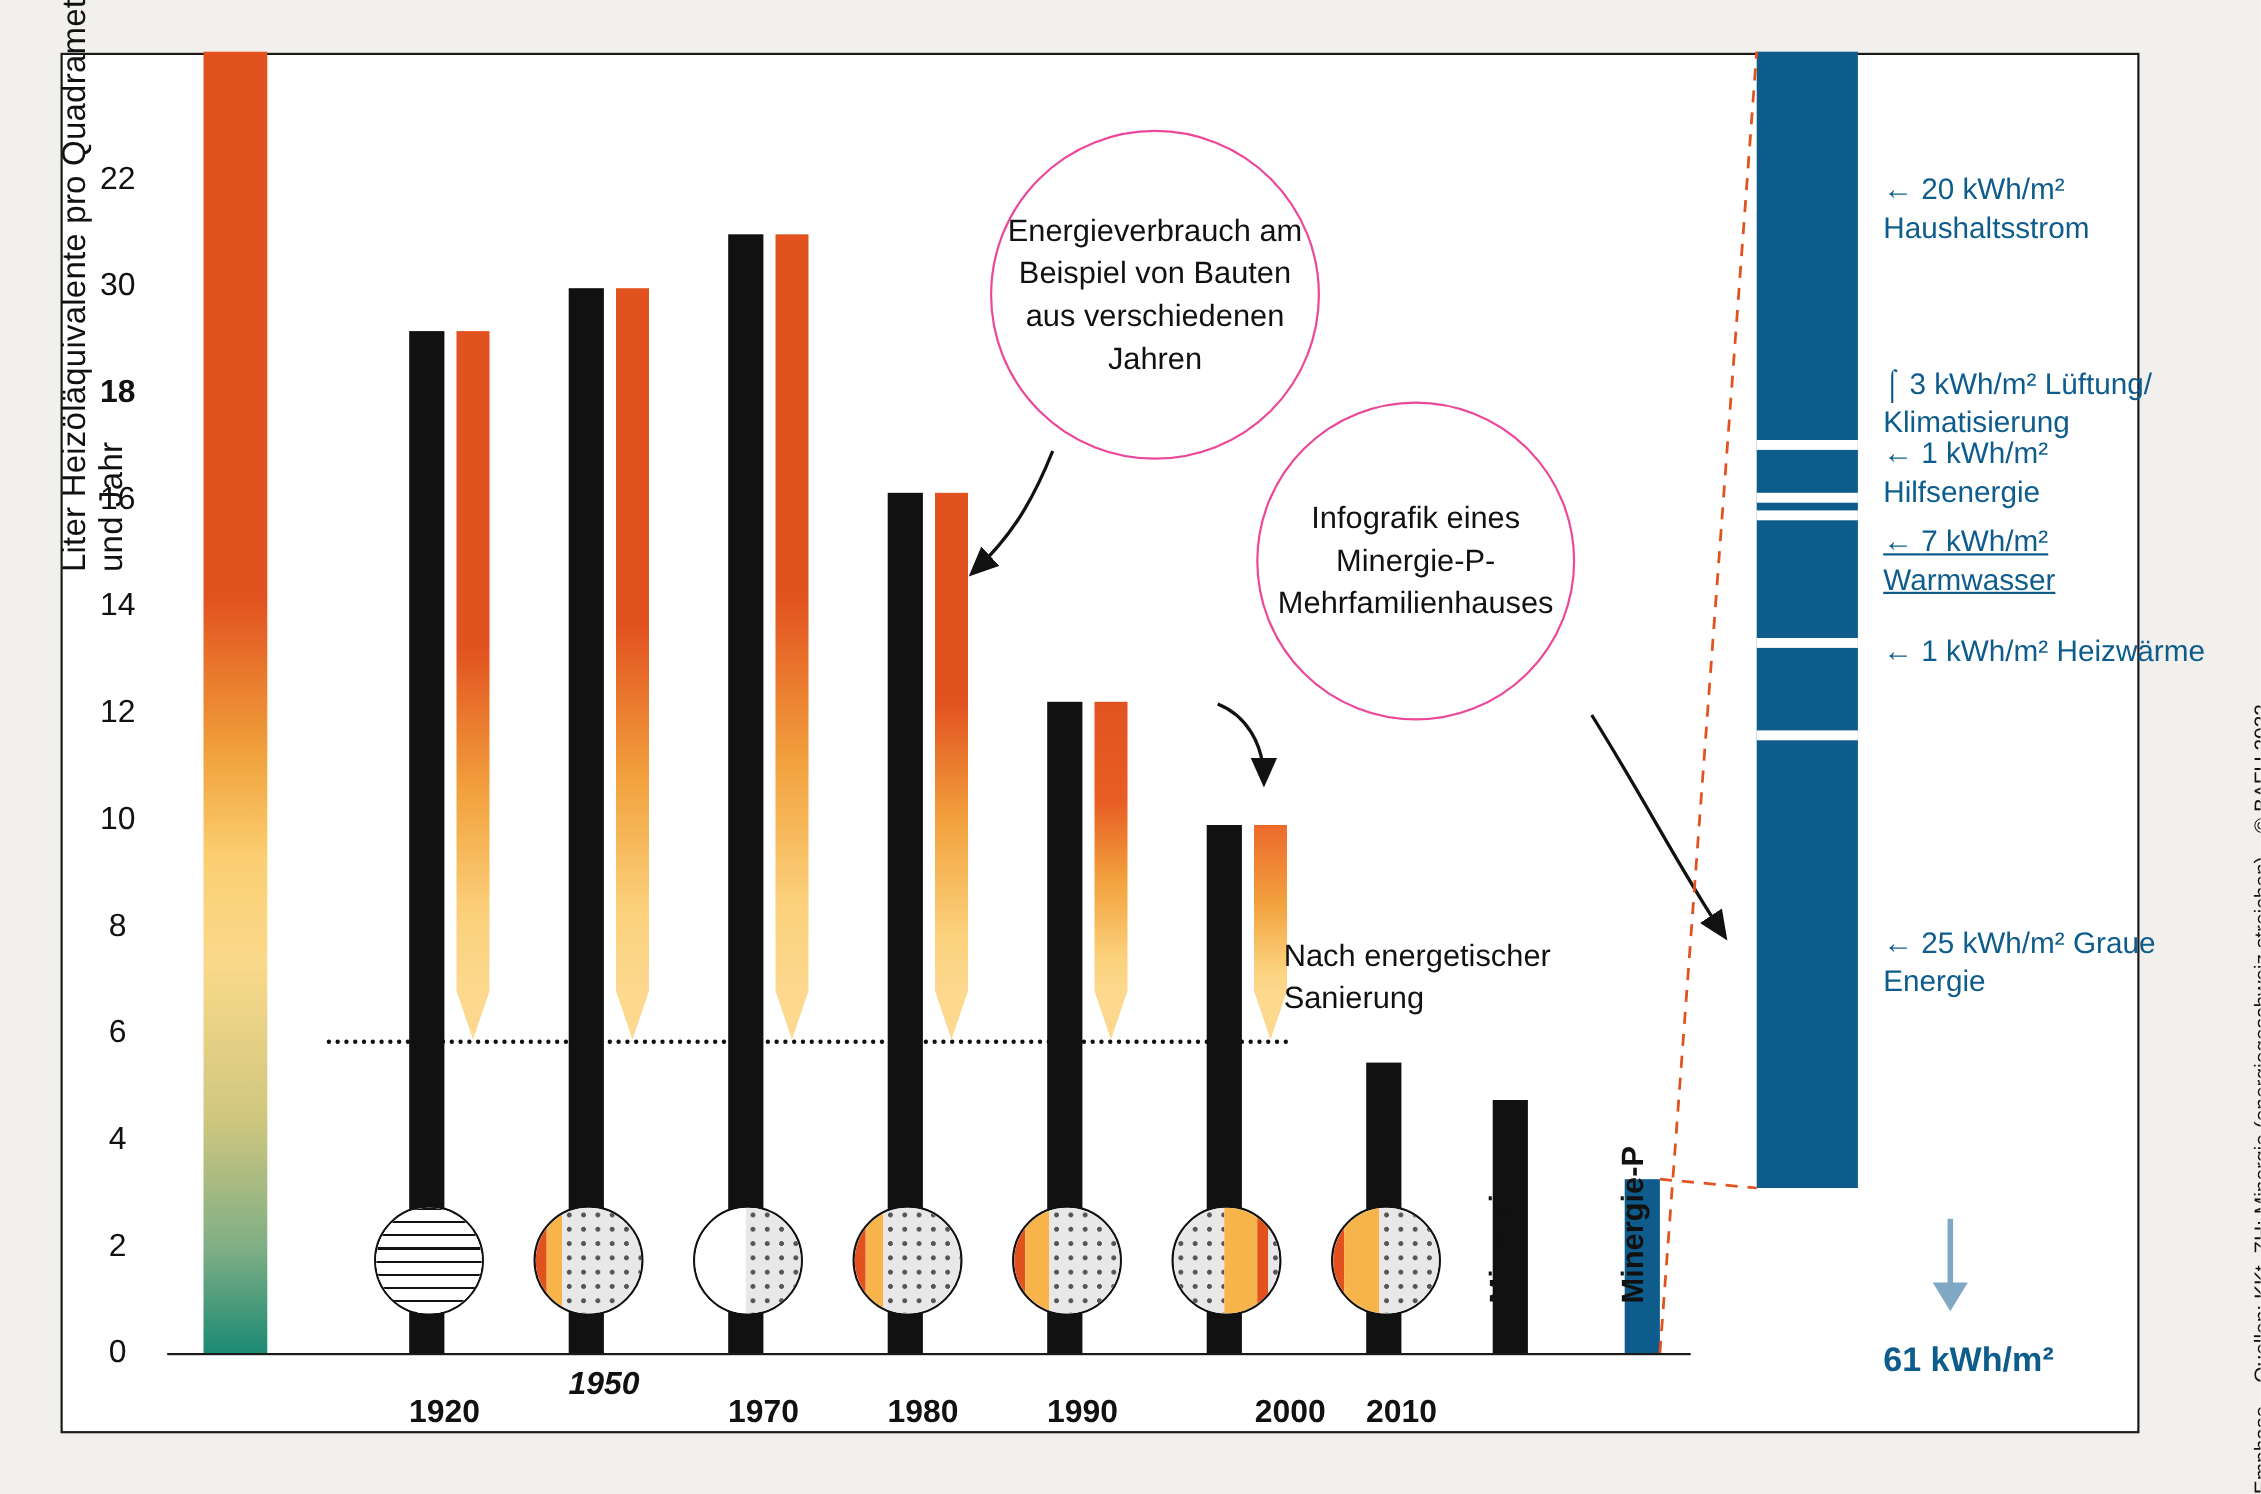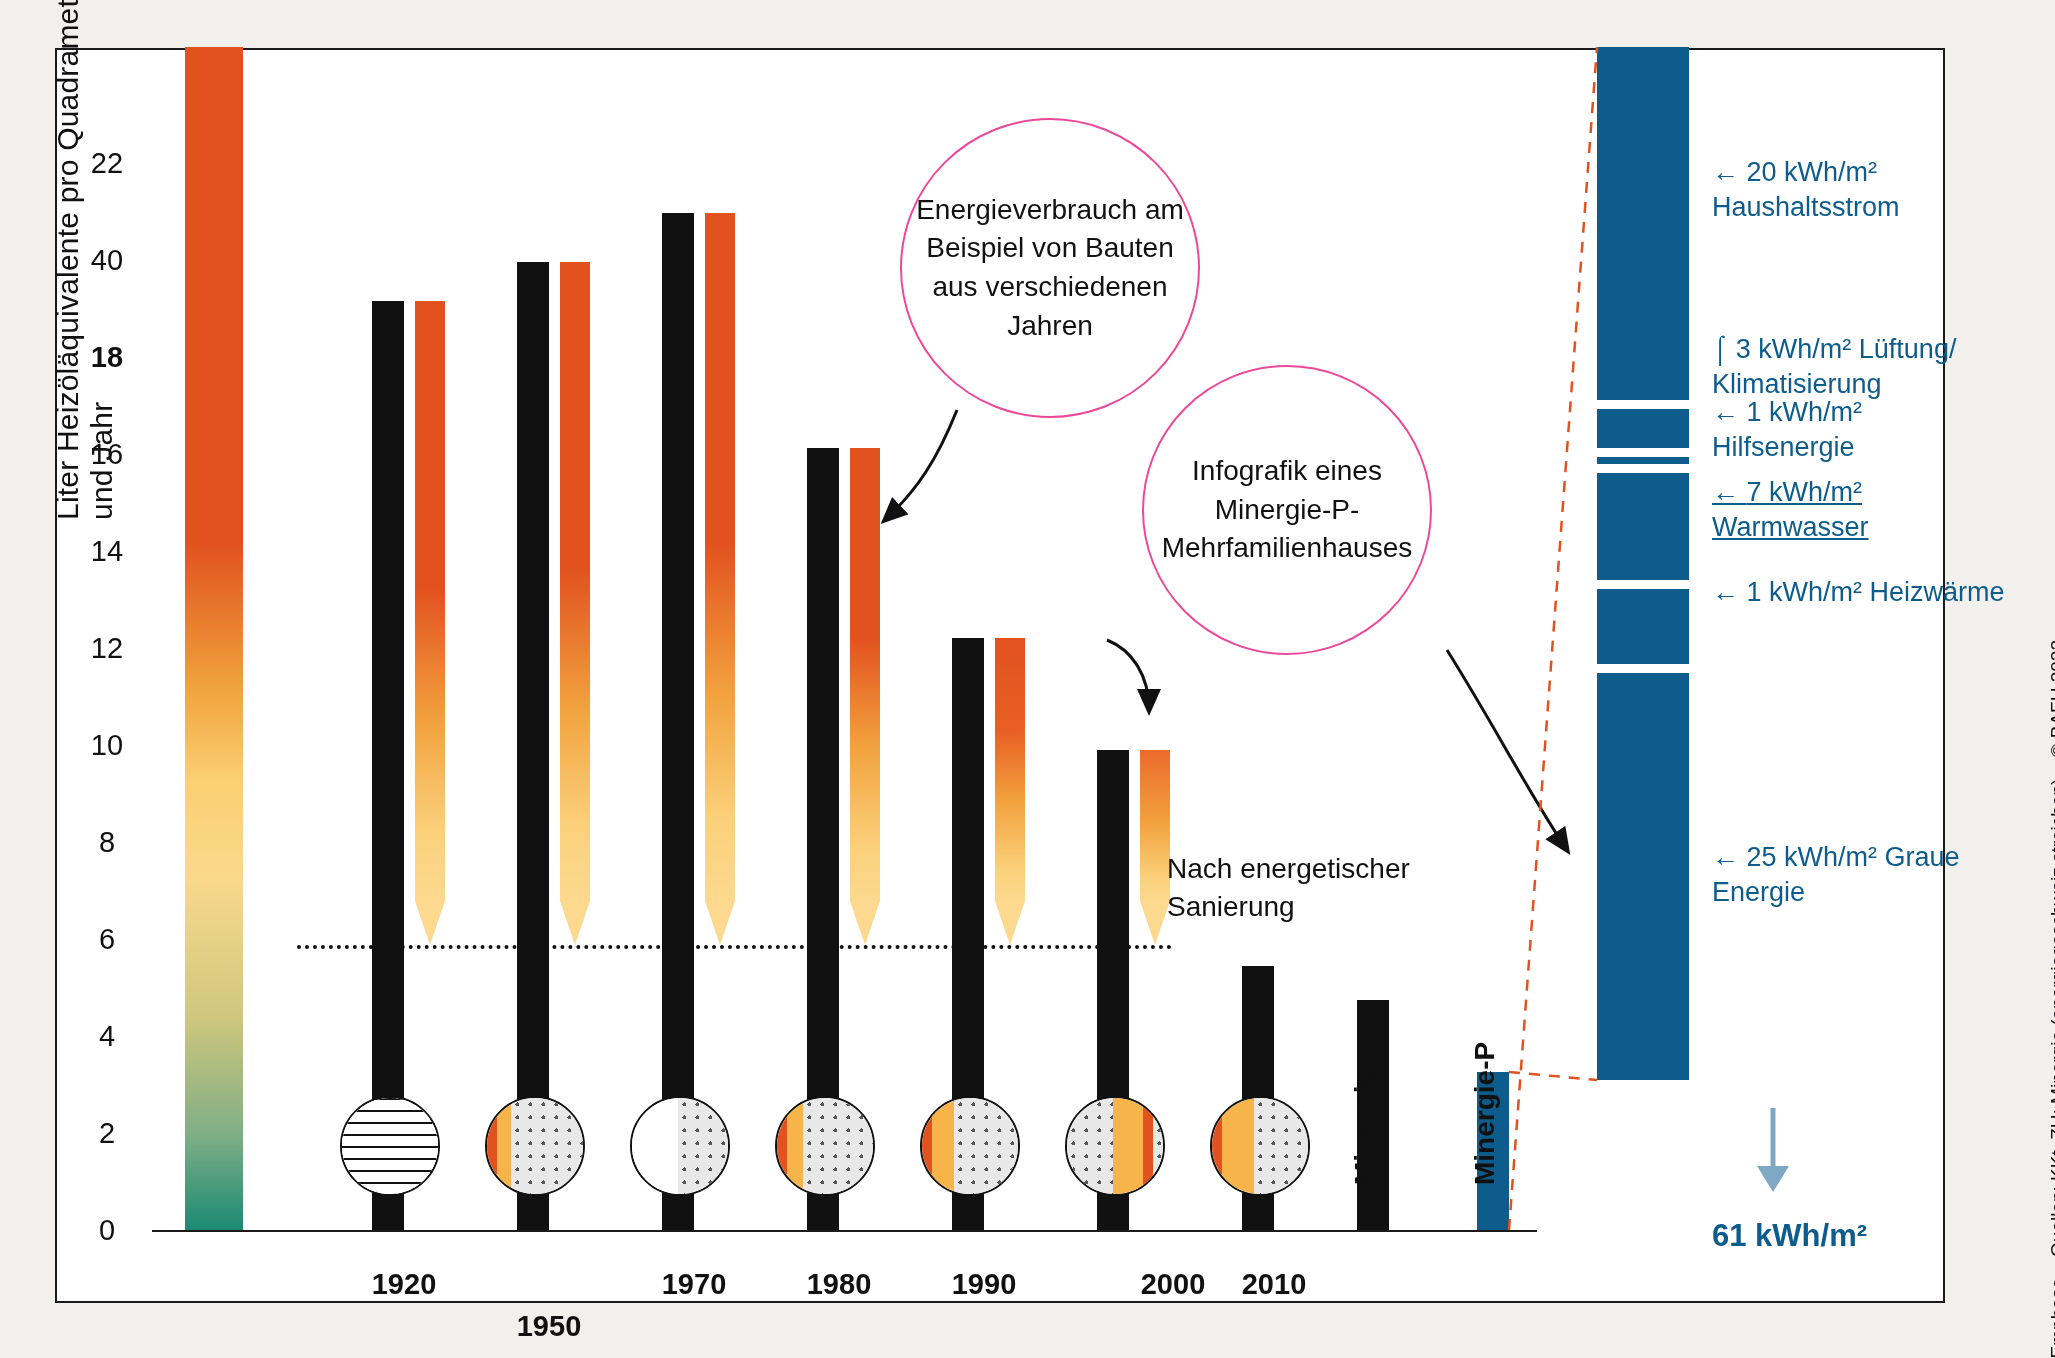--- a/index.html
+++ b/index.html
@@ -64,21 +64,21 @@
       <div class="ytick" style="top:1180px;left:20px;width:60px;">0</div>
       <div class="ytick" style="top:1083px;left:20px;width:60px;">2</div>
       <div class="ytick" style="top:986px;left:20px;width:60px;">4</div>
       <div class="ytick" style="top:889px;left:20px;width:60px;">6</div>
       <div class="ytick" style="top:792px;left:20px;width:60px;">8</div>
       <div class="ytick" style="top:695px;left:20px;width:60px;">10</div>
       <div class="ytick" style="top:598px;left:20px;width:60px;">12</div>
       <div class="ytick" style="top:501px;left:20px;width:60px;">14</div>
       <div class="ytick" style="top:404px;left:20px;width:60px;">16</div>
       <div class="ytick" style="top:307px;left:20px;width:60px;font-weight:bold;">18</div>
-      <div class="ytick" style="top:210px;left:20px;width:60px;">40</div>
+      <div class="ytick" style="top:210px;left:20px;width:60px;">30</div>
       <div class="ytick" style="top:113px;left:20px;width:60px;">22</div>
     </div>
 
     <div class="axis-line" style="left:95px;top:1180px;width:1385px;height:2px;"></div>
 
     <div class="thermo" style="left:128px;top:-3px;height:1183px;
         background:linear-gradient(to bottom,
           #e2521f 0%, #e2521f 42%, #f0a23c 54%, #fbcf72 62%, #fad98b 70%,
           #cfc77e 82%, #7fae85 92%, #1b8a73 100%);"></div>
 
@@ -161,21 +161,21 @@
            background-image:radial-gradient(#555 2px,transparent 2px);background-size:13px 13px;"></div>
     </div>
     <div class="wall" style="left:1153px;top:1046px;">
       <div class="seg" style="left:0;width:10px;background:#e2521f;"></div>
       <div class="seg" style="left:10px;width:32px;background:#f6b44a;"></div>
       <div class="seg" style="left:42px;width:54px;background:#e8e8e8;
            background-image:radial-gradient(#555 2px,transparent 2px);background-size:13px 13px;"></div>
     </div>
 
     <div class="xtick" style="left:347px;top:1218px;">1920</div>
-    <div class="xtick" style="left:492px;top:1260px;">1950</div>
+    <div class="xtick" style="left:492px;top:1192px;font-style:italic;">1950</div>
     <div class="xtick" style="left:637px;top:1218px;">1970</div>
     <div class="xtick" style="left:782px;top:1218px;">1980</div>
     <div class="xtick" style="left:927px;top:1218px;">1990</div>
     <div class="xtick" style="left:1072px;top:1218px;margin-left:44px;">2000</div>
     <div class="xtick" style="left:1217px;top:1218px;">2010</div>
 
     <div class="vlabel" style="left:1292px;top:1135px;">Minergie</div>
     <div class="vlabel" style="left:1412px;top:1135px;">Minergie-P</div>
 
     <div class="bubble" style="left:843px;top:68px;width:300px;height:300px;">Energieverbrauch am Beispiel von Bauten aus verschiedenen Jahren</div>

